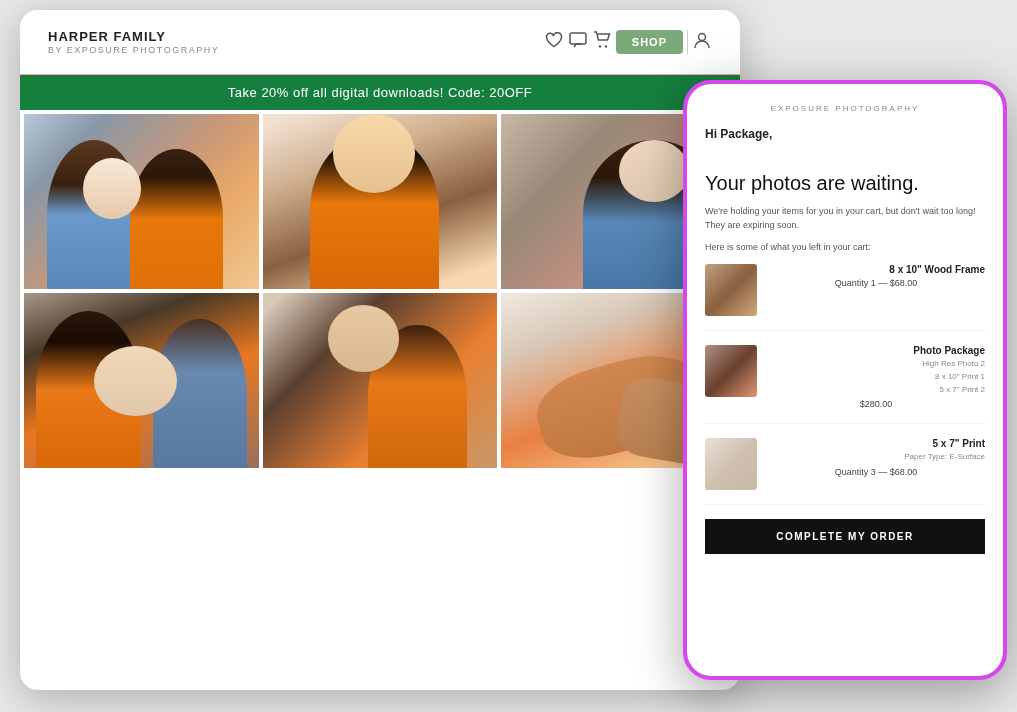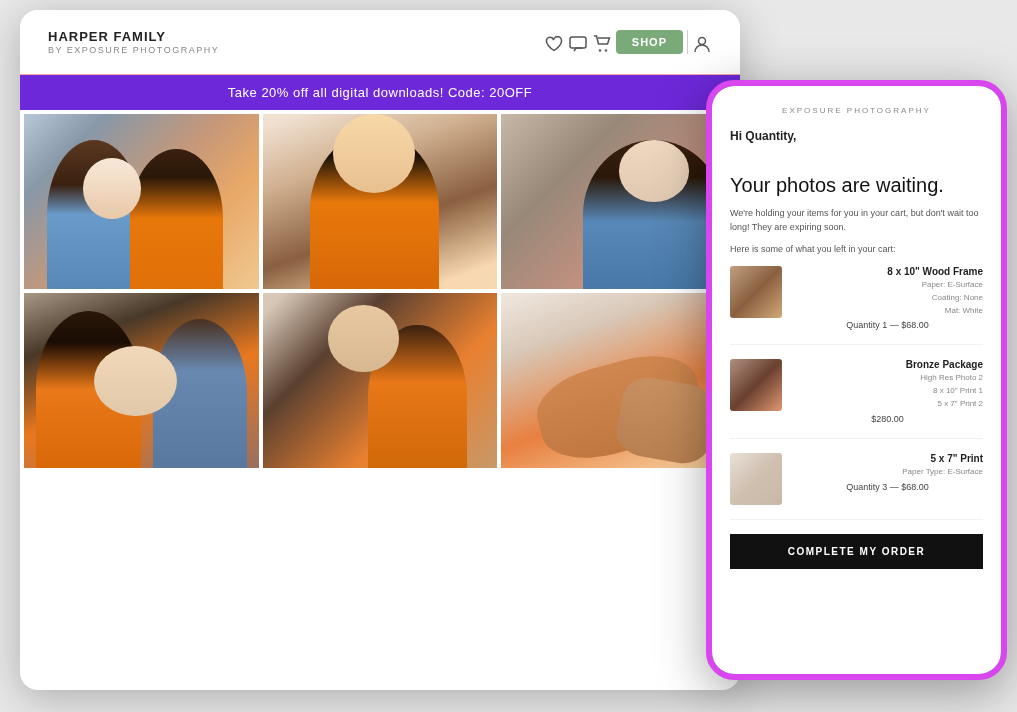--- a/index.html
+++ b/index.html
@@ -43,21 +43,21 @@
       line-height: 1.2;
     }
     .brand-sub {
       font-size: 9px;
       font-weight: 400;
       letter-spacing: 1.5px;
       color: #888;
     }
     .nav-icons {
       display: flex;
-      align-items: flex-end;
+      align-items: flex-start;
       gap: 4px;
     }
     .nav-icon {
       width: 20px;
       height: 20px;
       display: flex;
       align-items: center;
       justify-content: center;
       color: #555;
       font-size: 16px;
@@ -75,21 +75,21 @@
       cursor: pointer;
     }
     .nav-divider {
       width: 1px;
       height: 24px;
       background: #ccc;
     }
 
     
     .promo-banner {
-      background: #6d28d9;
+      background: #15803d;
       color: #fff;
       text-align: center;
       padding: 10px;
       font-size: 13px;
       letter-spacing: 0.5px;
     }
 
     
     .photo-grid {
       display: grid;
@@ -133,27 +133,27 @@
       height: 100%;
       position: relative;
       overflow: hidden;
     }
 
     
     .phone {
       position: absolute;
       top: 80px;
       right: 10px;
-      width: 301px;
+      width: 324px;
       height: 600px;
       background: #4c1d95;
       border-radius: 28px;
       box-shadow: 0 12px 50px rgba(0,0,0,0.35);
       overflow: hidden;
-      border: 6px solid #d946ef;
+      border: 4px solid #d946ef;
     }
 
     .phone-inner {
       width: 100%;
       height: 100%;
       overflow-y: auto;
       overflow-x: hidden;
       background: #fff;
       padding: 20px 18px;
       scrollbar-width: none;
@@ -361,42 +361,37 @@
     </div>
   </div>
 
 </div>
 
 <div class="phone">
   <div class="phone-inner">
 
     <div class="phone-studio-name">EXPOSURE PHOTOGRAPHY</div>
 
-    <div class="phone-greeting">Hi Quantity,</div>
+    <div class="phone-greeting">Hi Package,</div>
     <div class="phone-headline">Your photos are waiting.</div>
     <div class="phone-body">We're holding your items for you in your cart, but don't wait too long!  They are expiring soon.</div>
     <div class="phone-subheading">Here is some of what you left in your cart:</div>
 
     <div class="cart-item">
       <div class="cart-thumb cart-thumb-1"></div>
       <div class="cart-details">
         <div class="cart-item-name">8 x 10" Wood Frame</div>
-        <div class="cart-item-meta">
-          <div>Paper: E-Surface</div>
-          <div>Coating: None</div>
-          <div>Mat: White</div>
-        </div>
         <div class="cart-item-price">Quantity 1 — $68.00</div>
       </div>
     </div>
 
     <div class="cart-item">
       <div class="cart-thumb cart-thumb-2"></div>
       <div class="cart-details">
-        <div class="cart-item-name">Bronze Package</div>
+        <div class="cart-item-name">Photo Package</div>
         <div class="cart-item-meta">
           <div>High Res Photo  2</div>
           <div>8 x 10" Print  1</div>
           <div>5 x 7" Print  2</div>
         </div>
         <div class="cart-item-price">$280.00</div>
       </div>
     </div>
 
     <div class="cart-item">

